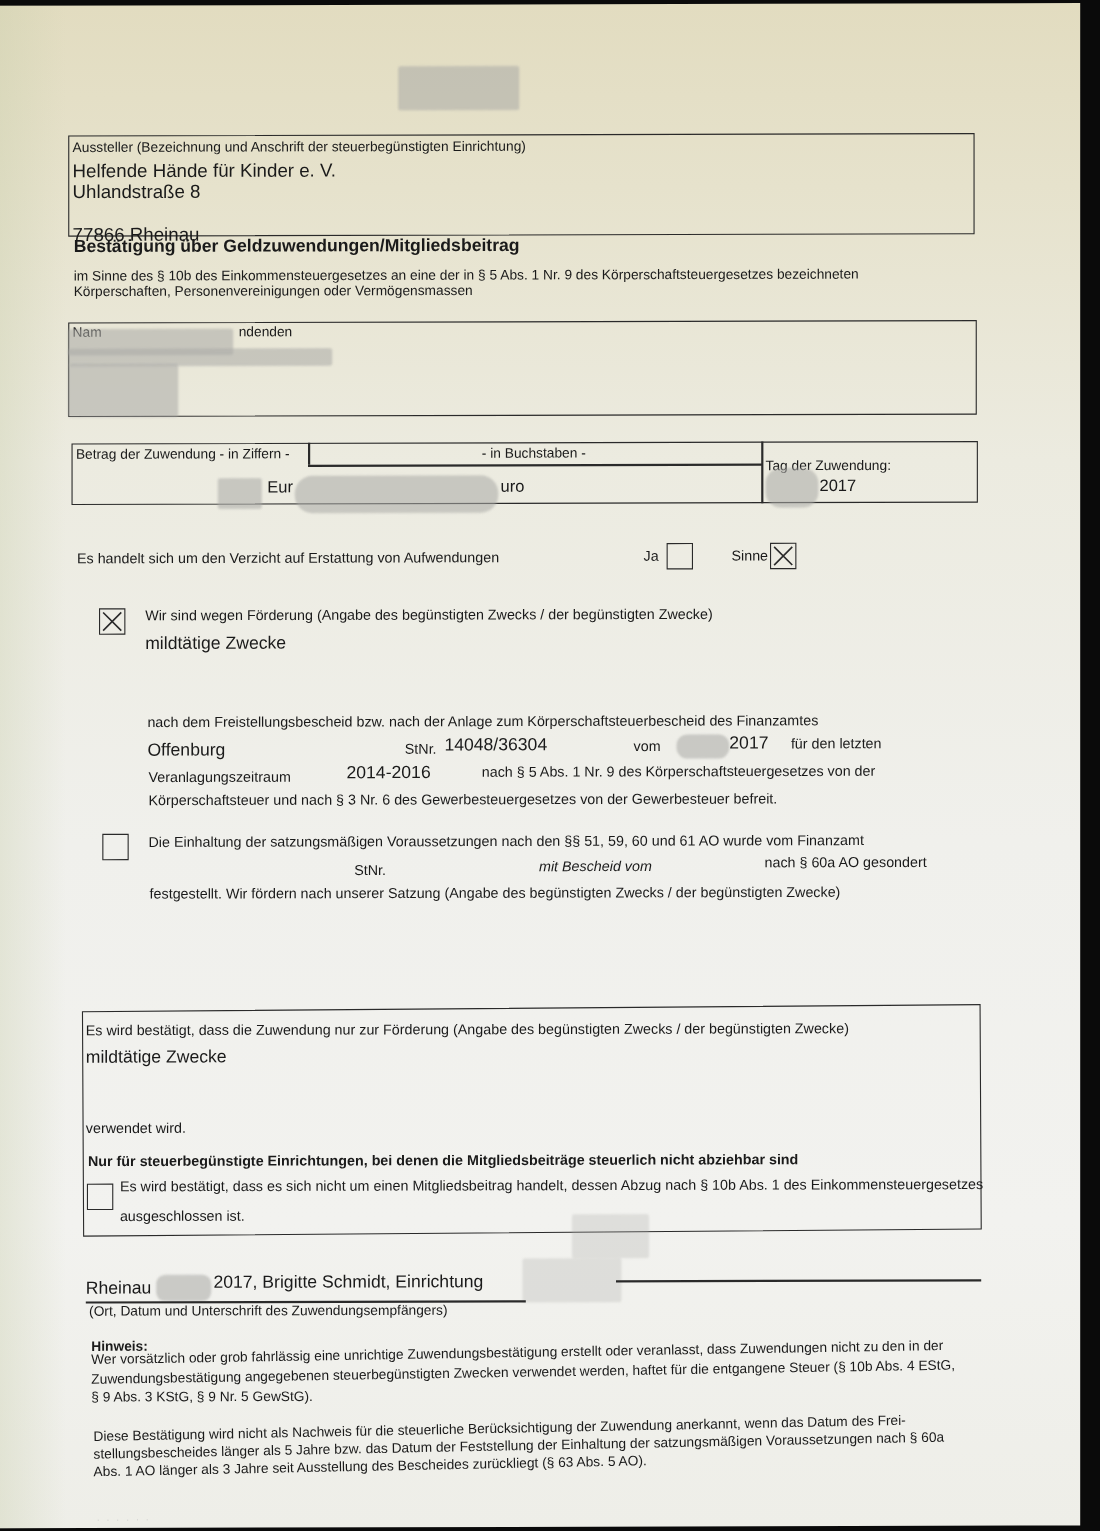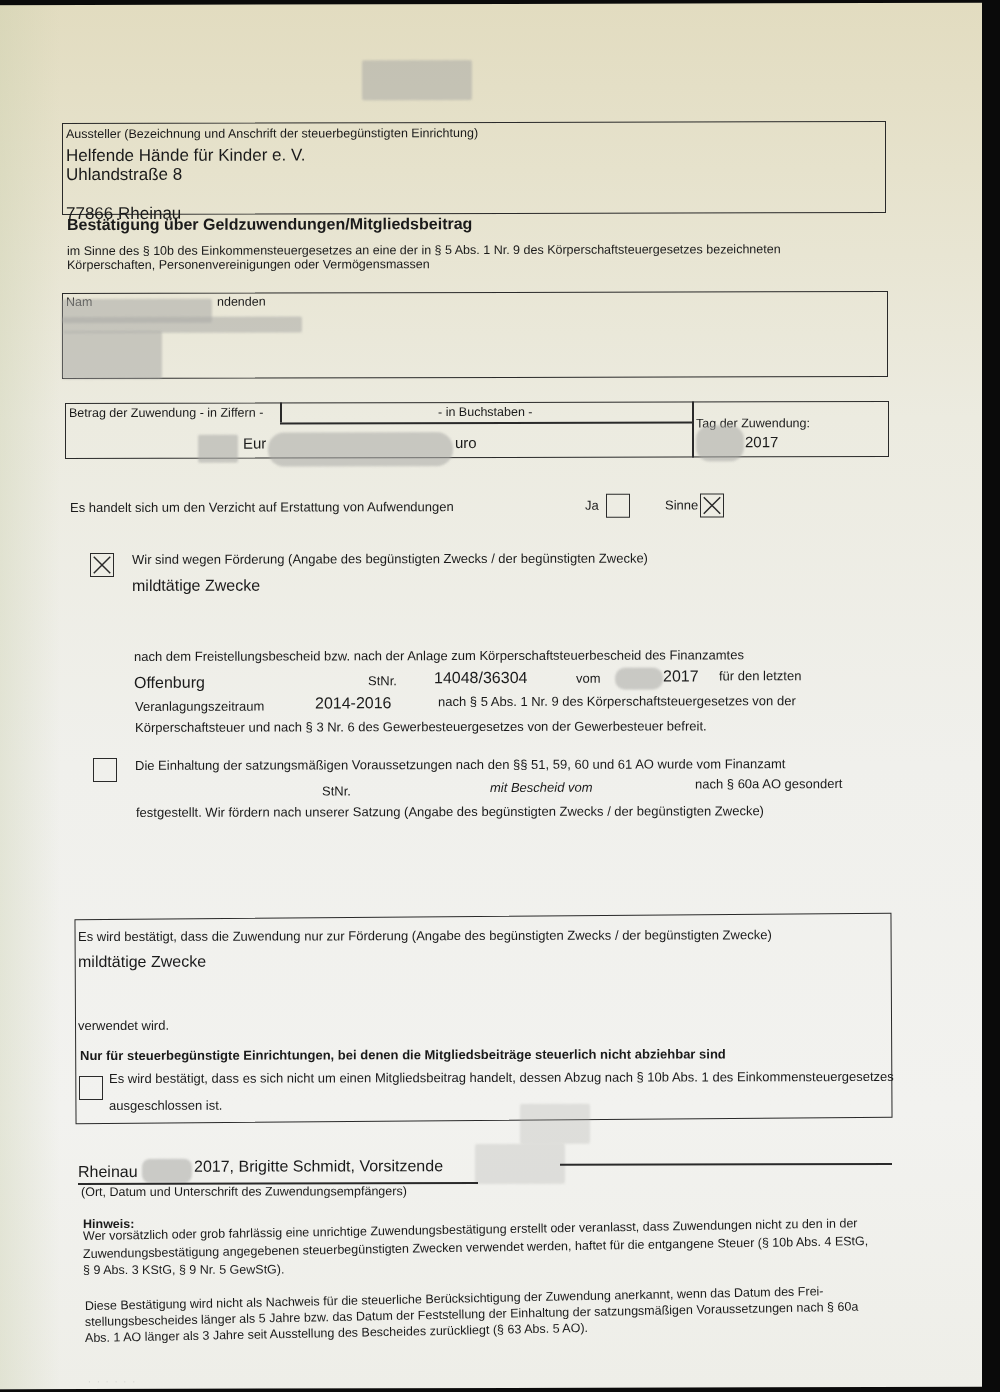--- a/index.html
+++ b/index.html
@@ -96,21 +96,21 @@
     <svg viewBox="0 0 24 24">
         <path d="M3 3 L21 21 M21 3 L3 21" stroke="#2a2a2a" stroke-width="1.6"></path>
       </svg>
   </div>
   <div class="abs mid" style="left:132px;top:547px;">Wir sind wegen Förderung (Angabe des begünstigten Zwecks / der begünstigten Zwecke)</div>
   <div class="abs big" style="left:132px;top:572px;font-size:16px;">mildtätige Zwecke</div>
 
   <div class="abs mid" style="left:134px;top:644px;">nach dem Freistellungsbescheid bzw. nach der Anlage zum Körperschaftsteuerbescheid des Finanzamtes</div>
   <div class="abs big" style="left:134px;top:669px;font-size:16px;">Offenburg</div>
   <div class="abs mid" style="left:368px;top:669px;">StNr.</div>
-  <div class="abs big" style="left:404px;top:665px;font-size:16px;margin-left:30px;">14048/36304</div>
+  <div class="abs big" style="left:404px;top:665px;font-size:16px;">14048/36304</div>
   <div class="abs mid" style="left:576px;top:667px;">vom</div>
   <div class="blur" style="left:615px;top:664px;width:48px;height:22px;border-radius:10px;"></div>
   <div class="abs big" style="left:663px;top:664px;font-size:16px;">2017</div>
   <div class="abs mid" style="left:719px;top:665px;">für den letzten</div>
   <div class="abs mid" style="left:135px;top:694px;text-align:right;">Veranlagungszeitraum</div>
   <div class="abs big" style="left:315px;top:690px;font-size:16px;">2014-2016</div>
   <div class="abs mid" style="left:438px;top:690px;">nach § 5 Abs. 1 Nr. 9 des Körperschaftsteuergesetzes von der</div>
   <div class="abs mid" style="left:135px;top:715px;">Körperschaftsteuer und nach § 3 Nr. 6 des Gewerbesteuergesetzes von der Gewerbesteuer befreit.</div>
 
   <div class="cb" style="left:93px;top:753px;"></div>
@@ -127,21 +127,21 @@
   <div class="abs mid bold" style="left:80px;top:1043px;">Nur für steuerbegünstigte Einrichtungen, bei denen die Mitgliedsbeiträge steuerlich nicht abziehbar sind</div>
   <div class="cb" style="left:79px;top:1071px;"></div>
   <div class="abs mid" style="left:109px;top:1066px;">Es wird bestätigt, dass es sich nicht um einen Mitgliedsbeitrag handelt, dessen Abzug nach § 10b Abs. 1 des Einkommensteuergesetzes</div>
   <div class="abs mid" style="left:109px;top:1093px;">ausgeschlossen ist.</div>
 
   <div class="blur" style="left:520px;top:1100px;width:70px;height:40px;opacity:0.5;"></div>
   <div class="blur" style="left:475px;top:1140px;width:90px;height:40px;opacity:0.5;"></div>
 
   <div class="abs big" style="left:78px;top:1158px;font-size:16px;">Rheinau</div>
   <div class="blur" style="left:142px;top:1154px;width:50px;height:24px;border-radius:8px;"></div>
-  <div class="abs big" style="left:194px;top:1153px;font-size:16px;">2017, Brigitte Schmidt, Vorsitzende</div>
+  <div class="abs big" style="left:194px;top:1153px;font-size:16px;">2017, Brigitte Schmidt, Einrichtung</div>
   <div class="line" style="left:78px;top:1178px;width:400px;"></div>
   <div class="line" style="left:560px;top:1160px;width:332px;"></div>
   <div class="abs small" style="left:81px;top:1180px;">(Ort, Datum und Unterschrift des Zuwendungsempfängers)</div>
 
   <div class="abs small bold" style="left:83px;top:1212px;">Hinweis:</div>
   <div class="abs small" style="left:83px;top:1224px;transform:rotate(-0.8deg);transform-origin:left;">Wer vorsätzlich oder grob fahrlässig eine unrichtige Zuwendungsbestätigung erstellt oder veranlasst, dass Zuwendungen nicht zu den in der</div>
   <div class="abs small" style="left:83px;top:1242px;transform:rotate(-0.8deg);transform-origin:left;">Zuwendungsbestätigung angegebenen steuerbegünstigten Zwecken verwendet werden, haftet für die entgangene Steuer (§ 10b Abs. 4 EStG,</div>
   <div class="abs small" style="left:83px;top:1258px;">§ 9 Abs. 3 KStG, § 9 Nr. 5 GewStG).</div>
   <div class="abs small" style="left:85px;top:1294px;transform:rotate(-1deg);transform-origin:left;">Diese Bestätigung wird nicht als Nachweis für die steuerliche Berücksichtigung der Zuwendung anerkannt, wenn das Datum des Frei-</div>
   <div class="abs small" style="left:85px;top:1310px;transform:rotate(-1deg);transform-origin:left;">stellungsbescheides länger als 5 Jahre bzw. das Datum der Feststellung der Einhaltung der satzungsmäßigen Voraussetzungen nach § 60a</div>

